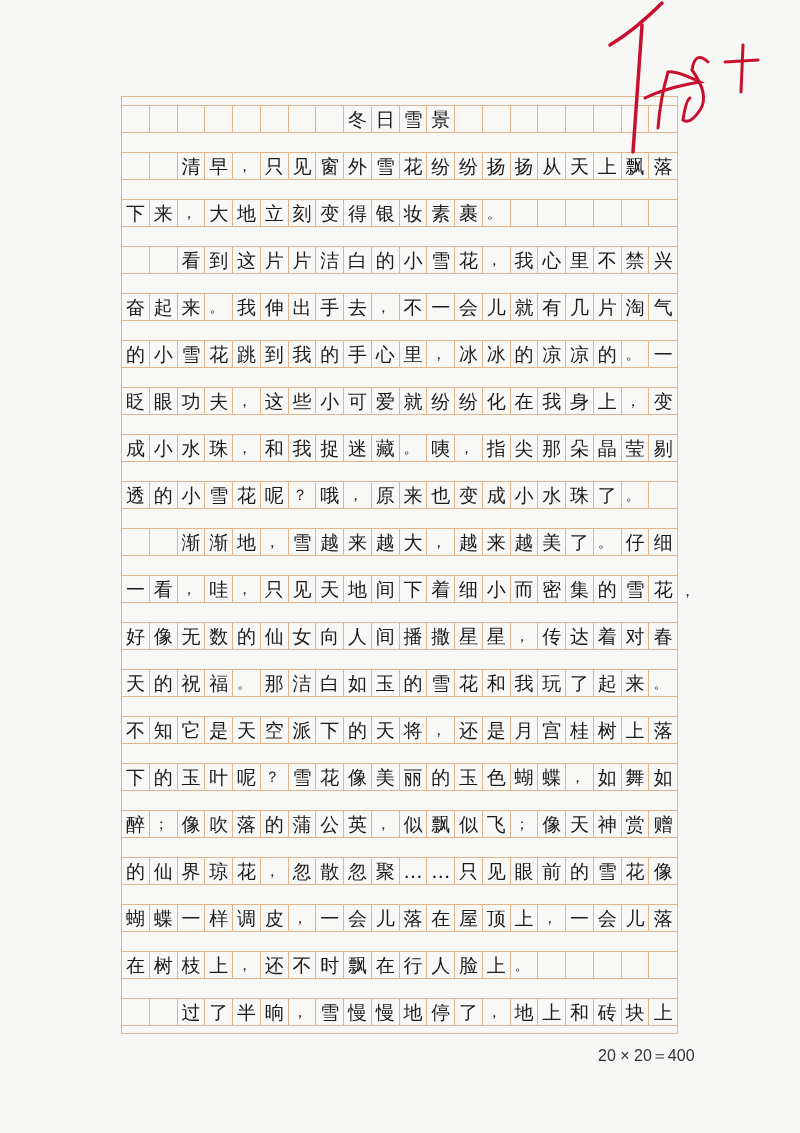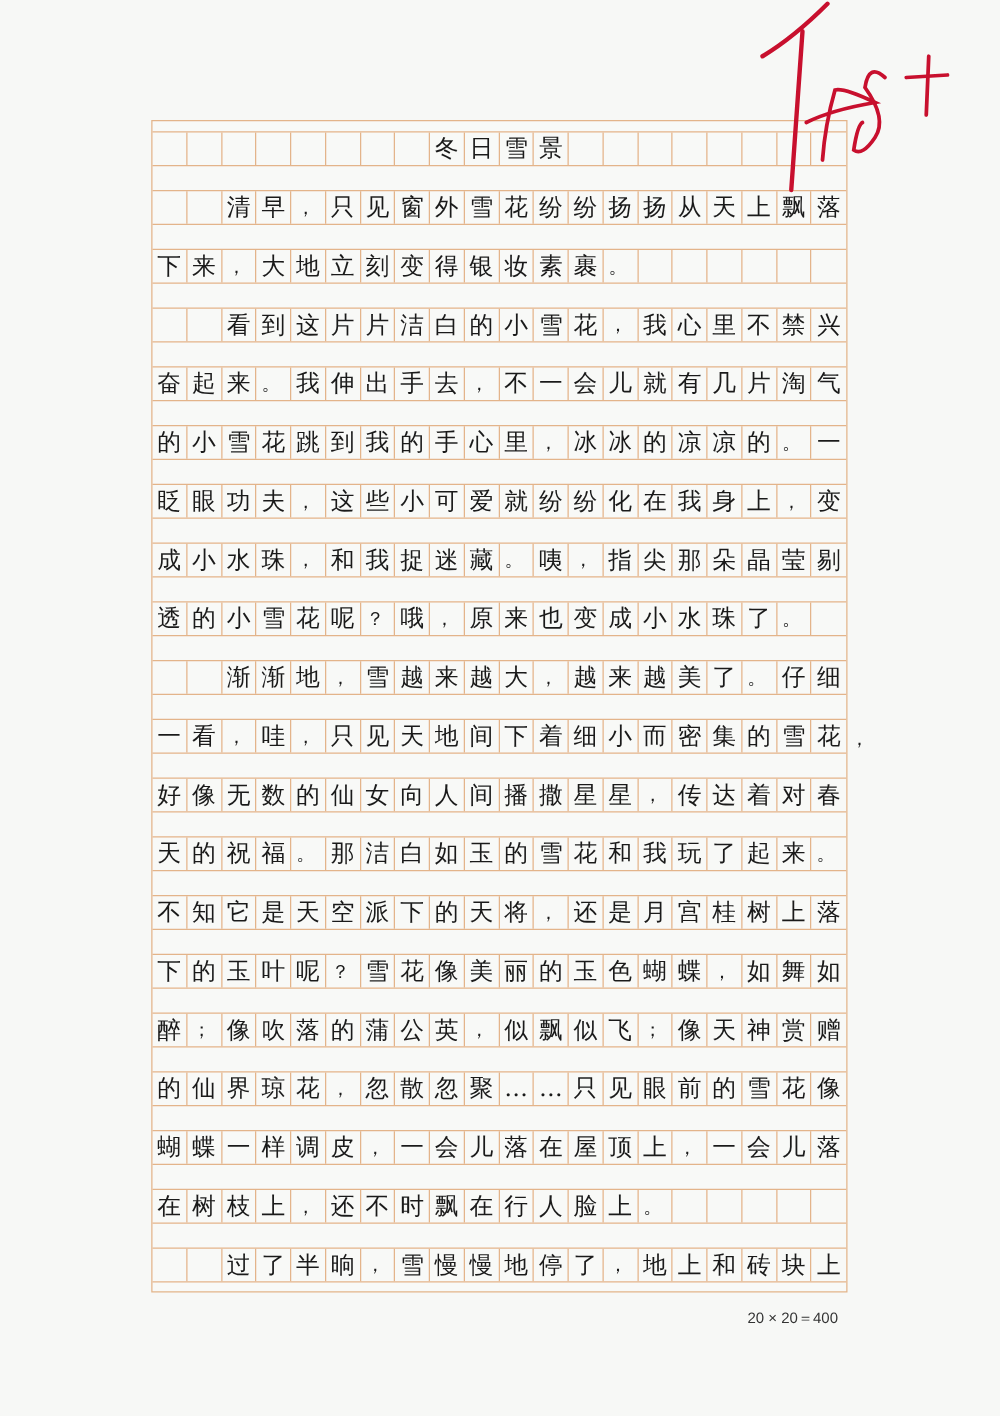--- a/index.html
+++ b/index.html
@@ -19,21 +19,21 @@
   .cell {
     width:27.75px; height:100%; box-sizing:border-box;
     border-right:1px solid #e3b48a;
     display:flex; align-items:center; justify-content:center;
     font-size:19px; color:#1a1a1a; line-height:1;
   }
   .cell:last-child { border-right:none; }
   .cell.punct { justify-content:flex-start; align-items:flex-end; padding-left:4px; padding-bottom:5px; font-size:15px; }
   #footer {
     position:absolute; left:598px; top:1046px; font-family:"Liberation Sans", sans-serif;
-    font-size:12px; color:#333;
+    font-size:16px; color:#333;
   }
   #grade {
     position:absolute; left:590px; top:0px; width:200px; height:160px; pointer-events:none;
   }
 </style>
 </head>
 <body>
 
 <div id="sheet">
     <div class="row" style="top: 8px;">

